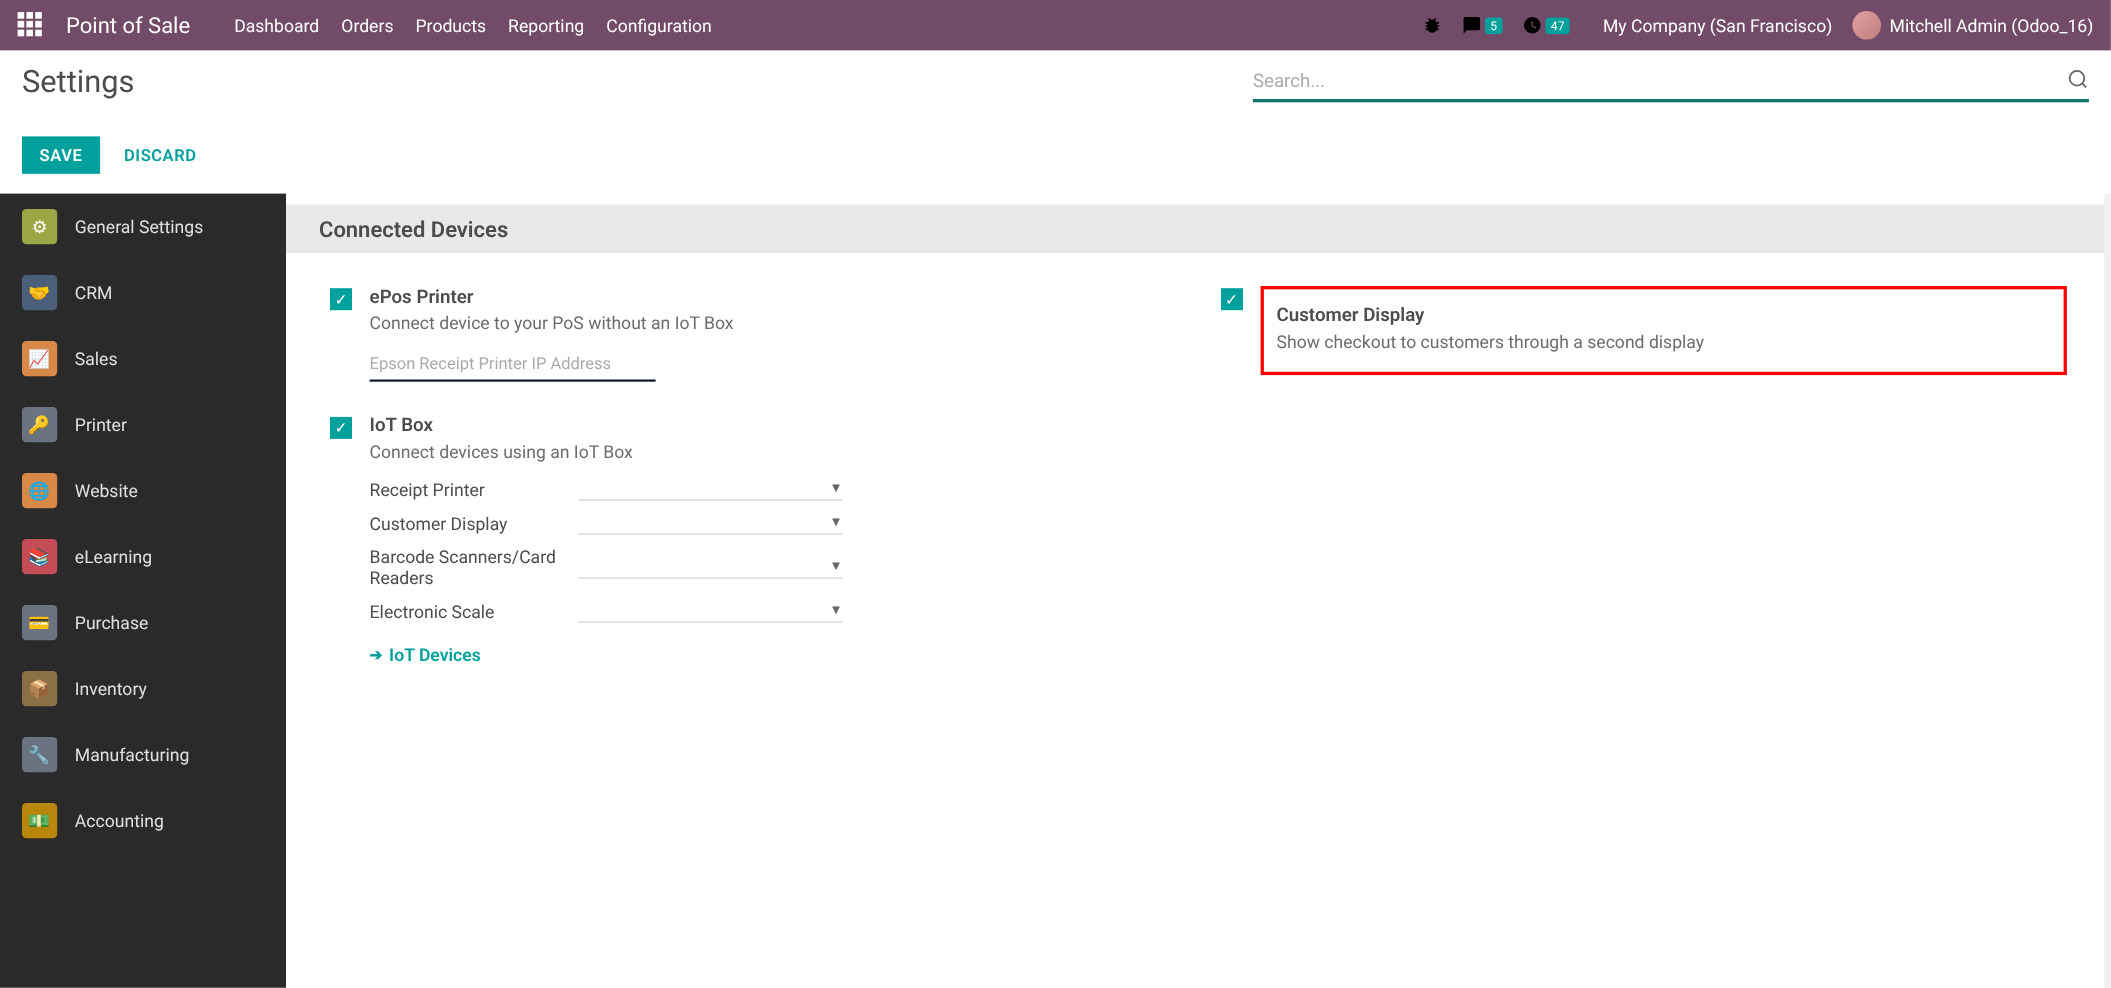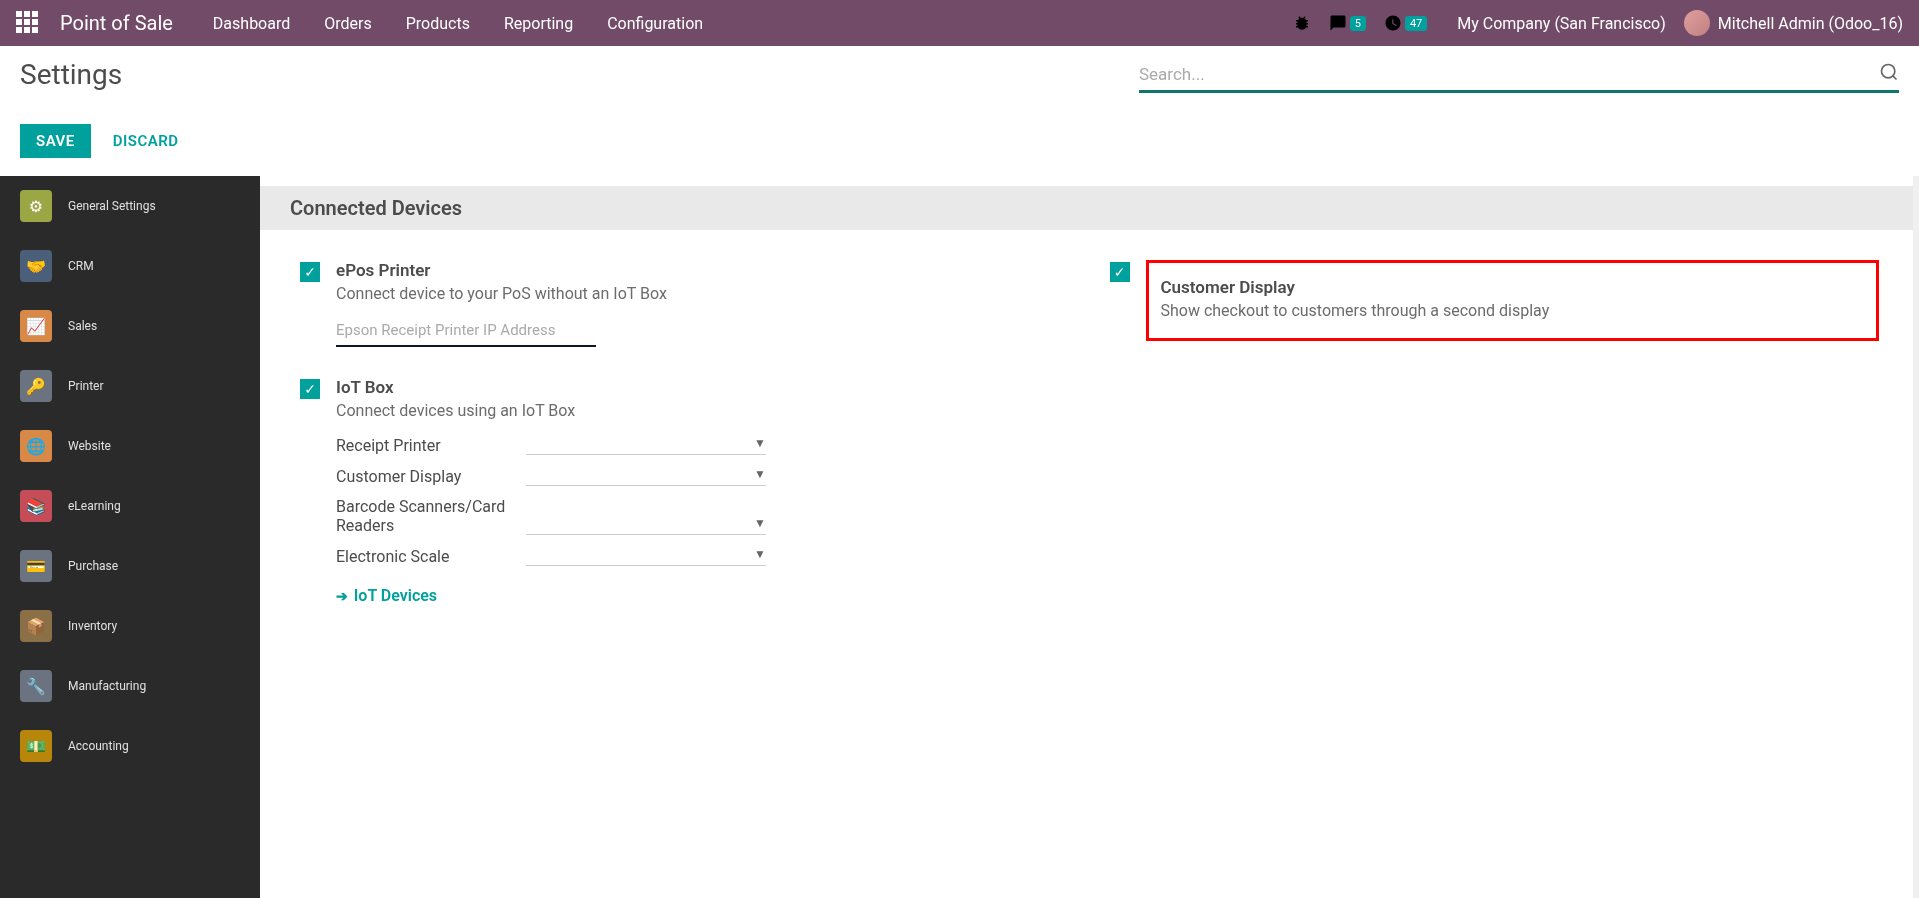--- a/index.html
+++ b/index.html
@@ -40,21 +40,21 @@
       width: 6px;
       height: 6px;
     }
     .app-title {
       font-size: 20px;
       font-weight: 400;
       margin-right: 40px;
     }
     .nav-menu {
       display: flex;
-      gap: 34px;
+      gap: 20px;
     }
     .nav-menu-item {
       color: #fff;
       font-size: 16px;
       cursor: pointer;
     }
     .nav-right {
       margin-left: auto;
       display: flex;
       align-items: center;
@@ -179,21 +179,21 @@
       width: 32px;
       height: 32px;
       border-radius: 4px;
       display: flex;
       align-items: center;
       justify-content: center;
       font-size: 16px;
       color: #fff;
     }
     .sidebar-label {
-      font-size: 12px;
+      font-size: 16px;
     }
     
     
     .content-area {
       flex: 1;
       background: #fff;
       position: relative;
       overflow-y: auto;
     }
     .section-header {
@@ -260,21 +260,21 @@
     }
     .input-field::placeholder {
       color: #aaa;
     }
     
     .iot-fields {
       margin-top: 8px;
     }
     .iot-row {
       display: flex;
-      align-items: flex-end;
+      align-items: center;
       margin-bottom: 8px;
     }
     .iot-label {
       width: 190px;
       font-size: 16px;
       color: #4c4c4c;
       padding-top: 3px;
     }
     .iot-select {
       width: 240px;

